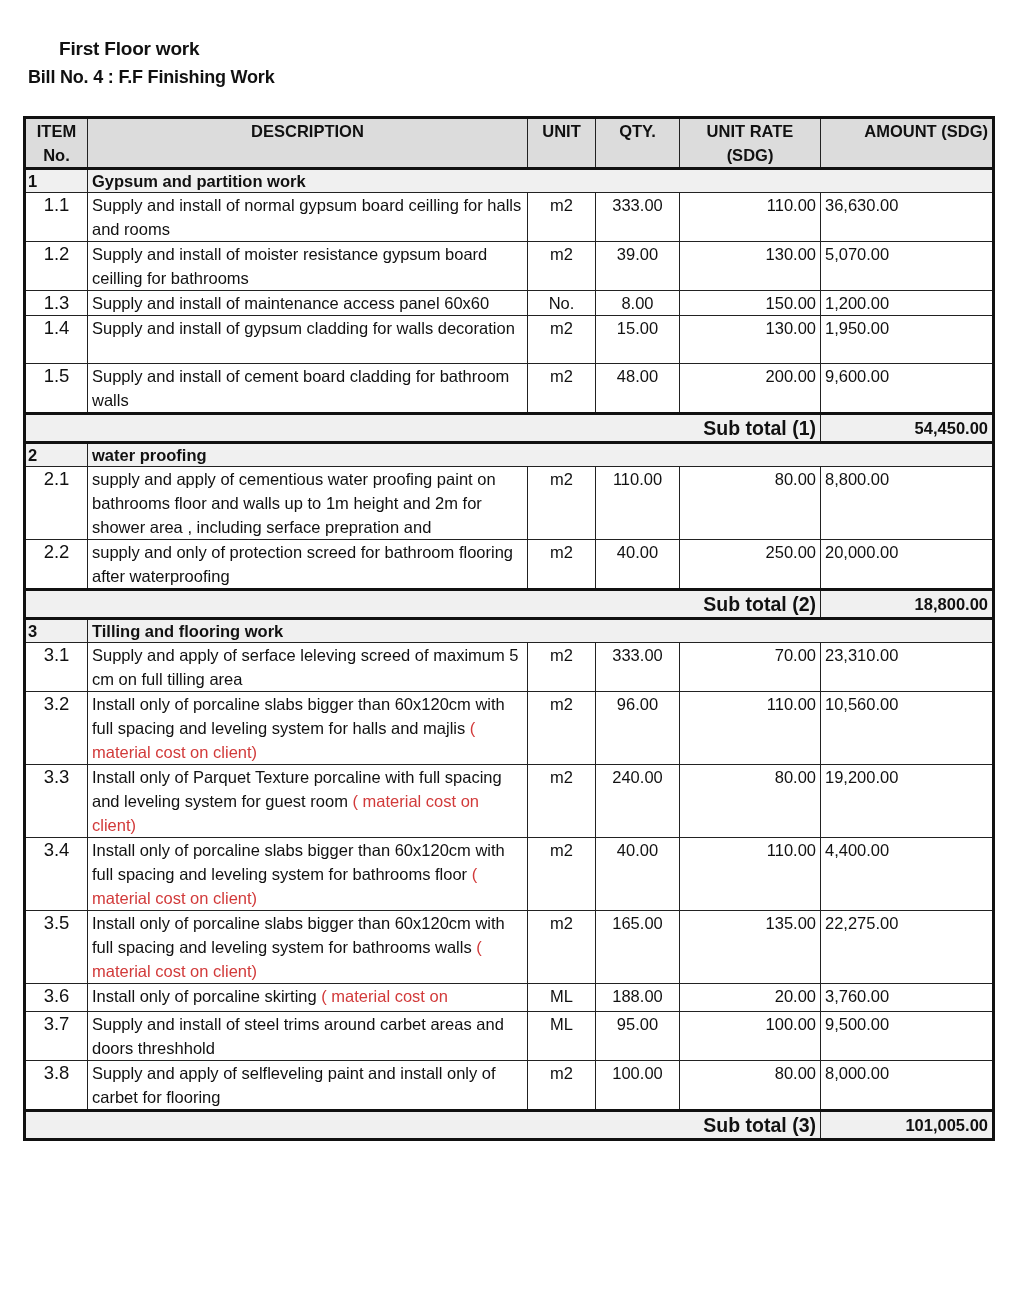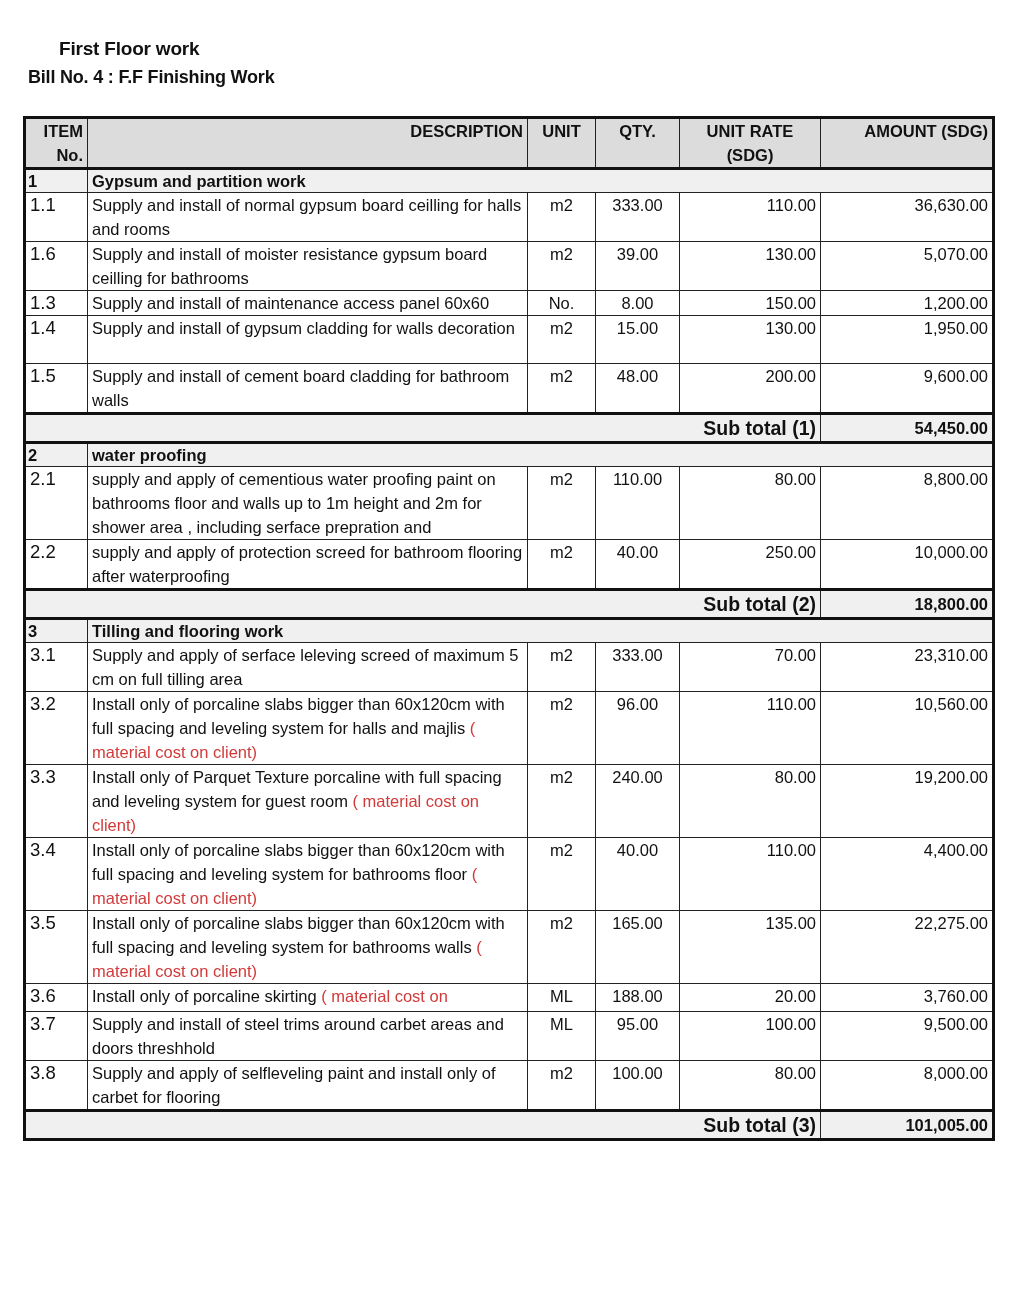--- a/index.html
+++ b/index.html
@@ -13,35 +13,35 @@
   table.boq {
     position: absolute; left: 23px; top: 116px;
     width: 969px; border-collapse: collapse; table-layout: fixed;
     border: 3px solid #111; font-size: 16.5px;
   }
   table.boq td, table.boq th {
     border: 1.5px solid #222; padding: 0 4px; vertical-align: top; line-height: 24px;
     overflow: hidden;
   }
   table.boq thead th { background: #dcdcdc; font-weight: bold; font-size: 16.5px; border-bottom: 3px solid #111; }
-  th.h-item, th.h-desc { text-align: right; vertical-align: top; line-height: 24px; padding-left: 2px; margin-top: 23px; }
+  th.h-item, th.h-desc { text-align: center; vertical-align: top; line-height: 24px; padding-left: 2px; margin-top: 23px; }
   th.h-unit, th.h-qty, th.h-rate { text-align: center; vertical-align: middle; }
   th.h-amount { text-align: right; vertical-align: middle; padding-right: 3px; }
 
   tr.section-row td { background: #f0f0f0; font-weight: bold; height: 22px; line-height: 22px; }
   tr.section-row td.sec-num { padding-left: 2px; }
   tr.section-row td.sec-title { border-right: none; }
   tr.section-row td.sec-fill { border-left: none; }
 
-  td.item-no { font-size: 18.5px; padding-top: 0px; }
+  td.item-no { text-align: center; font-size: 18.5px; padding-top: 0px; }
   td.desc { padding-left: 3px; padding-right: 2px; }
   td.unit { text-align: center; }
   td.qty { text-align: center; }
   td.rate { text-align: right; padding-right: 8px; }
-  td.amount { text-align: right; padding-right: 8px; }
+  td.amount { padding-right: 8px; }
   .note { color: #d23a3a; }
 
   tr.subtotal-row td { background: #f0f0f0; height: 26px; line-height: 26px; border-top: 3px solid #111; border-bottom: 3px solid #111; }
   td.subtotal-label { text-align: right; font-weight: bold; font-size: 19.5px; padding-right: 340px; }
   td.subtotal-value { text-align: right; font-weight: bold; padding-right: 8px; font-size: 16.5px; }
 
   .desc-clip { display: block; overflow: hidden; }
 </style>
 </head>
 <body>
@@ -78,21 +78,21 @@
         <td class="item-no">1.1</td>
         <td class="desc">
           <span class="desc-clip" style="max-height:48px"><span>Supply and install of normal gypsum board ceilling for halls and rooms</span><span class="note"></span></span>
         </td>
         <td class="unit">m2</td>
         <td class="qty">333.00</td>
         <td class="rate">110.00</td>
         <td class="amount">36,630.00</td>
       </tr>
       <tr style="height: 48px;">
-        <td class="item-no">1.6</td>
+        <td class="item-no">1.2</td>
         <td class="desc">
           <span class="desc-clip" style="max-height:48px"><span>Supply and install of moister resistance gypsum board ceilling for bathrooms</span><span class="note"></span></span>
         </td>
         <td class="unit">m2</td>
         <td class="qty">39.00</td>
         <td class="rate">130.00</td>
         <td class="amount">5,070.00</td>
       </tr>
       <tr style="height: 24px; padding-left: 20px;">
         <td class="item-no">1.3</td>
@@ -139,26 +139,26 @@
           <span class="desc-clip" style="max-height:72px"><span>supply and apply of cementious water proofing paint on bathrooms floor and walls up to 1m height and 2m for shower area , including serface prepration and</span><span class="note"></span></span>
         </td>
         <td class="unit">m2</td>
         <td class="qty">110.00</td>
         <td class="rate">80.00</td>
         <td class="amount">8,800.00</td>
       </tr>
       <tr style="height: 48px;">
         <td class="item-no">2.2</td>
         <td class="desc">
-          <span class="desc-clip" style="max-height:48px"><span>supply and apply of protection screed for bathroom flooring after waterproofing</span><span class="note"></span></span>
+          <span class="desc-clip" style="max-height:48px"><span>supply and only of protection screed for bathroom flooring after waterproofing</span><span class="note"></span></span>
         </td>
         <td class="unit">m2</td>
         <td class="qty">40.00</td>
         <td class="rate">250.00</td>
-        <td class="amount">10,000.00</td>
+        <td class="amount">20,000.00</td>
       </tr>
       <tr class="subtotal-row">
         <td colspan="5" class="subtotal-label">Sub total (2)</td>
         <td class="subtotal-value">18,800.00</td>
       </tr>
       <tr class="section-row">
         <td class="sec-num">3</td>
         <td class="sec-title">Tilling and flooring work</td>
         <td class="sec-fill" colspan="4"></td>
       </tr>

